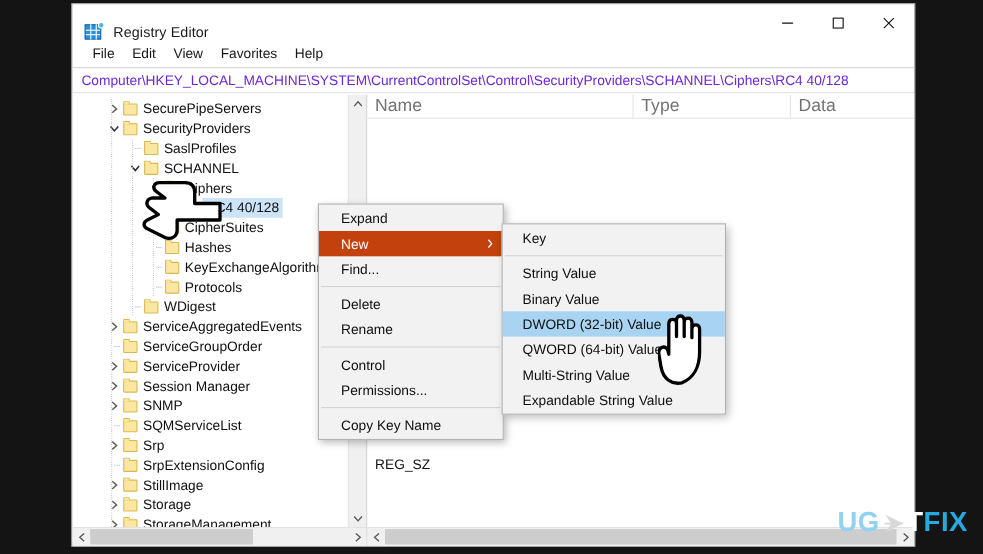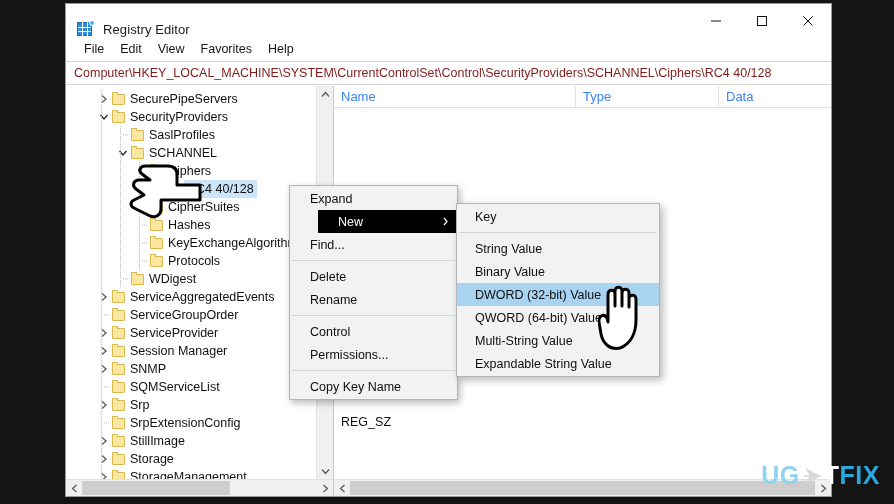--- a/index.html
+++ b/index.html
@@ -60,21 +60,21 @@
     font-size:12.5px;color:#161616;padding:2px 8px;white-space:nowrap;
   }
 
   
   .addressbar{
     flex:0 0 22px;height:22px;margin:0 0 0 0;
     border-top:1px solid #d6d6d6;border-bottom:1px solid #d6d6d6;
     background:#ffffff;display:flex;align-items:center;
     padding-left:8px;overflow:hidden;
   }
-  .addressbar .path{font-size:12.5px;color:#7f1d1d;white-space:nowrap;}
+  .addressbar .path{font-size:12.5px;color:#6d28d9;white-space:nowrap;}
 
   
   .content{
     flex:1 1 auto;display:flex;min-height:0;background:#ffffff;
     border-top:1px solid #ffffff;
   }
   .pane-left{
     width:267px;flex:0 0 267px;position:relative;display:flex;flex-direction:column;
     border-right:1px solid #c8c8c8;
   }
@@ -125,21 +125,21 @@
   }
   .hscroll .arw{width:16px;height:16px;display:flex;align-items:center;justify-content:center;flex:0 0 16px;}
   .hscroll .track{flex:1 1 auto;height:16px;position:relative;}
   .hscroll .thumb{position:absolute;top:1px;height:14px;background:#cdcdcd;}
 
   
   .listhdr{
     height:21px;flex:0 0 21px;display:flex;border-bottom:1px solid #dfdfdf;background:#ffffff;
   }
   .listhdr .col{
-    font-size:13px;color:#3b82f6;display:flex;align-items:center;padding-left:7px;
+    font-size:16px;color:#737373;display:flex;align-items:center;padding-left:7px;
     border-right:1px solid #e3e3e3;box-sizing:border-box;
   }
   .col-name{width:242px;flex:0 0 242px;}
   .col-type{width:143px;flex:0 0 143px;}
   .col-data{flex:1 1 auto;border-right:none !important;}
   .listbody{flex:1 1 auto;position:relative;overflow:hidden;background:#ffffff;}
   .lrow{height:19px;display:flex;align-items:flex-start;flex-direction:column;}
   .lcell{font-size:12.5px;color:#111;display:flex;align-items:center;box-sizing:border-box;}
   .lcell.name{width:242px;flex:0 0 242px;padding-left:8px;}
   .lcell.type{width:143px;flex:0 0 143px;padding-left:7px;}
@@ -155,21 +155,21 @@
   .ctxmenu{
     position:absolute;left:289px;top:185px;width:167px;
     background:#f2f2f2;border:1px solid #b3b3b3;
     box-shadow:2px 3px 7px rgba(0,0,0,.28);
     padding:1px 0;z-index:40;
   }
   .ctxmenu .item{
     height:23px;display:flex;align-items:center;padding-left:20px;
     font-size:12.5px;color:#0e0e0e;position:relative;
   }
-  .ctxmenu .item.hl{background:#000000;color:#ffffff;margin-left:28px;}
+  .ctxmenu .item.hl{background:#c2410c;color:#ffffff;}
   .ctxmenu .sep{height:1px;background:#d4d4d4;margin:4px 2px;}
   .ctxmenu .arrow{position:absolute;right:8px;top:50%;transform:translateY(-50%);}
 
   .submenu{
     position:absolute;left:456px;top:203px;width:202px;
     background:#f2f2f2;border:1px solid #b3b3b3;
     box-shadow:3px 3px 8px rgba(0,0,0,.28);
     padding:1px 0;z-index:41;
   }
   .submenu .item{

